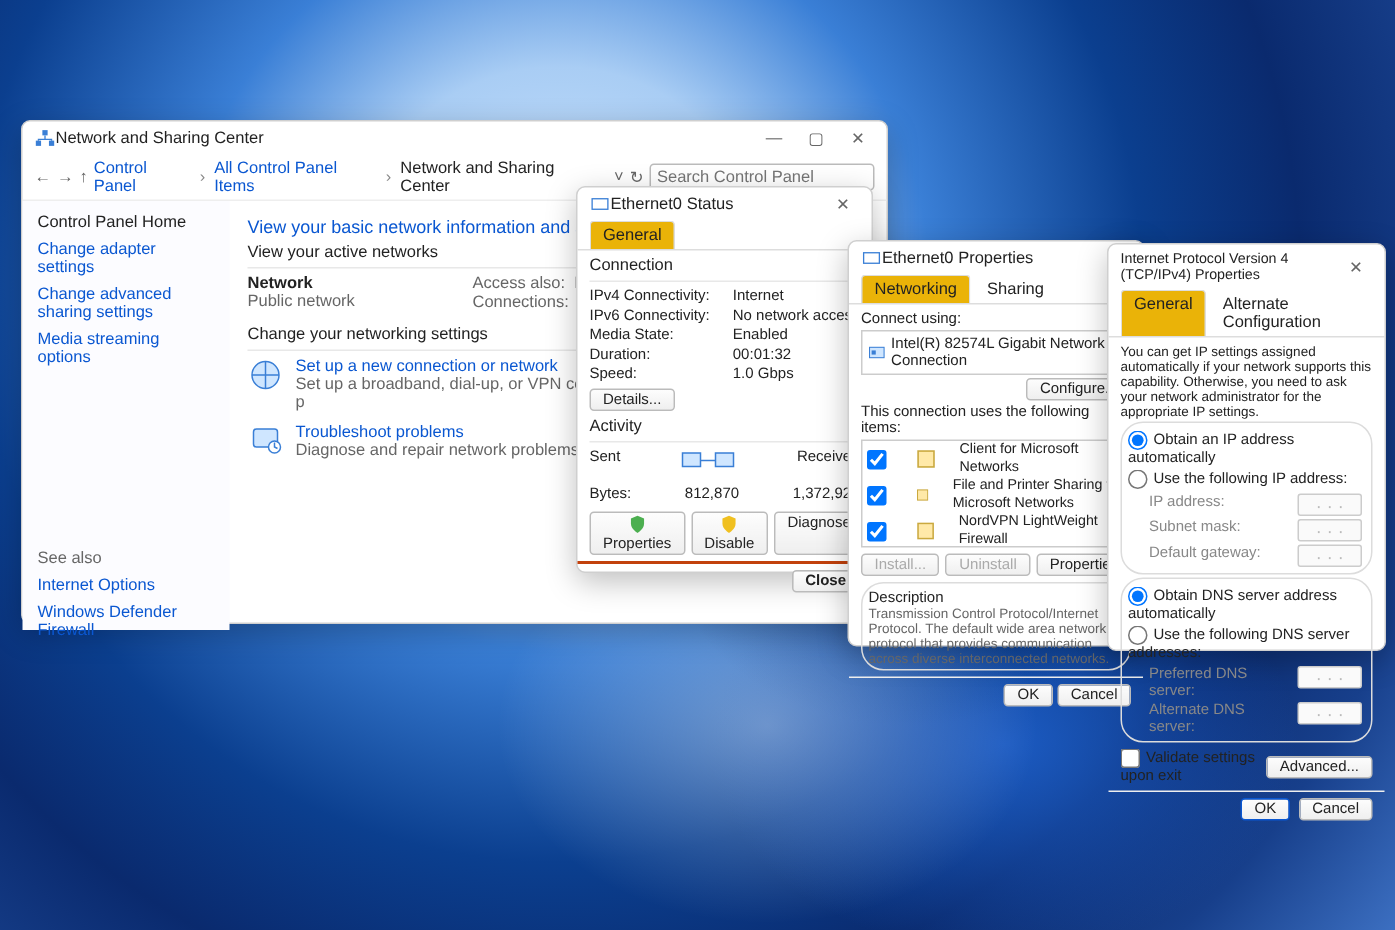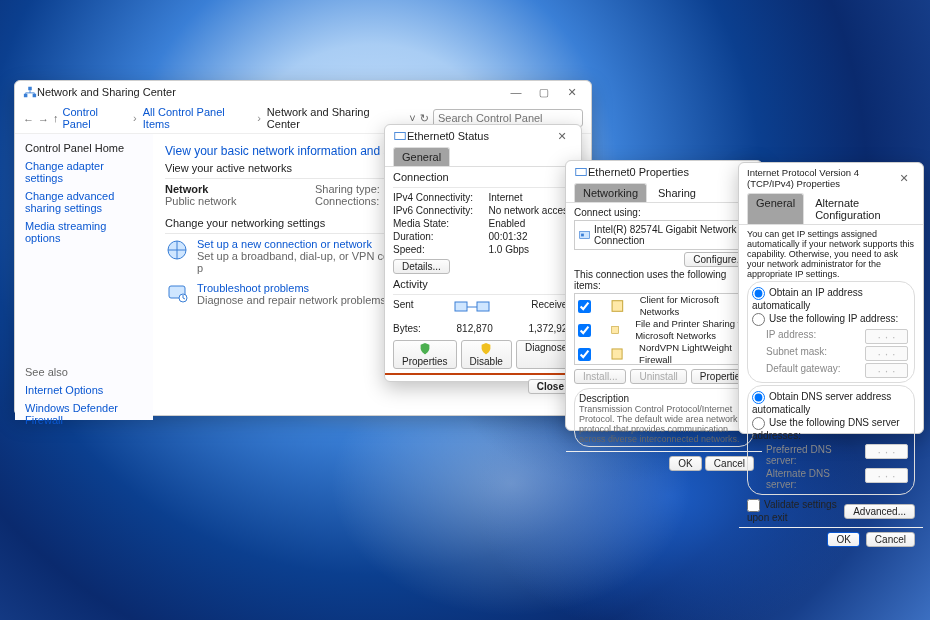--- a/index.html
+++ b/index.html
@@ -17,21 +17,21 @@
     radial-gradient(ellipse 280px 200px at 72% 80%, #1c5bc2, transparent 70%),
     radial-gradient(ellipse 180px 120px at 78% 55%, #2d6fe0, transparent 70%);
 }
 .win { position: absolute; background: #fff; border: 1px solid #cfcfcf; border-radius: 6px; box-shadow: 0 6px 20px rgba(0,0,0,.25); }
 .titlebar { display: flex; align-items: center; padding: 4px 8px; font-size: 11px; }
 .titlebar .title { flex: 1; }
 .winbtns { display: flex; gap: 6px; }
 .winbtns span { width: 22px; text-align: center; color: #666; cursor: default; }
 .tabrow { border-bottom: 1px solid #ddd; padding: 0 8px; display: flex; gap: 2px; }
 .tab { padding: 3px 8px; border: 1px solid transparent; border-bottom: none; font-size: 11px; border-radius: 3px 3px 0 0; }
-.tab.active { background: #a3a3a3; border-color: #ddd; }
+.tab.active { background: #eab308; border-color: #ddd; }
 .btn { display: inline-block; padding: 2px 10px; border: 1px solid #bbb; border-radius: 3px; background: linear-gradient(#fdfdfd,#efefef); font-size: 11px; text-align: center; }
 .btn.small { padding: 1px 8px; font-size: 10px; }
 .btn.disabled { color: #aaa; }
 .input { border: 1px solid #bbb; border-radius: 3px; padding: 2px 4px; font-size: 11px; height: 18px; }
 .link { color: #0a57d1; }
 .muted { color: #666; }
 .sep { height: 1px; background: #e8e8e8; margin: 4px 0; }
 fieldset { border: 1px solid #dcdcdc; border-radius: 15px; padding: 4px 4px 2px 4px; margin-top: 2px; }
 input[type=radio], input[type=checkbox] { margin-right: 4px; vertical-align: middle; }
 .radio { display: block; padding: 1px 0; }
@@ -119,21 +119,21 @@
     <div class="cpmain">
       <div class="heading">View your basic network information and set up connections</div>
       <div>View your active networks</div>
       <div class="sep"></div>
       <div class="netgrid">
         <div>
           <div style="font-weight:600">Network</div>
           <div class="muted">Public network</div>
         </div>
         <div>
-          <div><span class="muted">Sharing type:</span>&nbsp;&nbsp;<span>Internet</span></div>
+          <div><span class="muted">Access also:</span>&nbsp;&nbsp;<span>Internet</span></div>
           <div><span class="muted">Connections:</span>&nbsp;&nbsp;<svg class="icon" viewBox="0 0 16 16">
                 <rect x="2" y="4" width="12" height="8" rx="1" fill="none" stroke="#3a7fd6"></rect>
                 <path d="M5 8h6" stroke="#3a7fd6"></path>
               </svg>&nbsp;<span class="link">Ethernet0</span></div>
         </div>
       </div>
       <div>Change your networking settings</div>
       <div class="sep"></div>
       <div class="setting">
         <svg width="24" height="24" viewBox="0 0 24 24">

